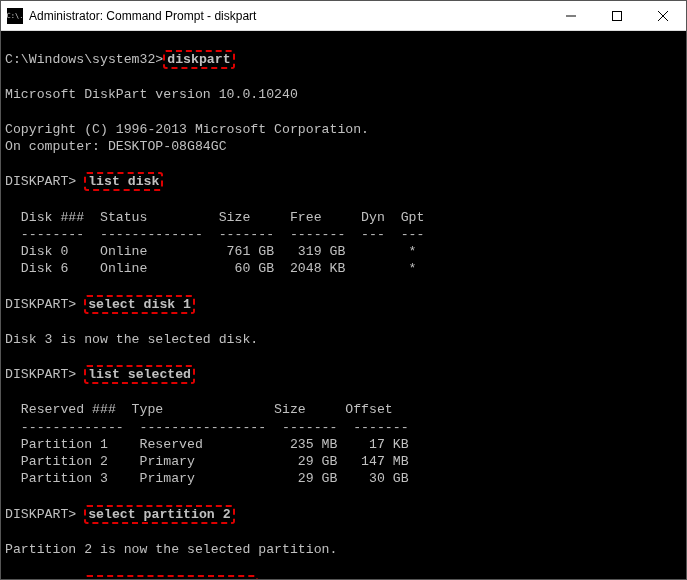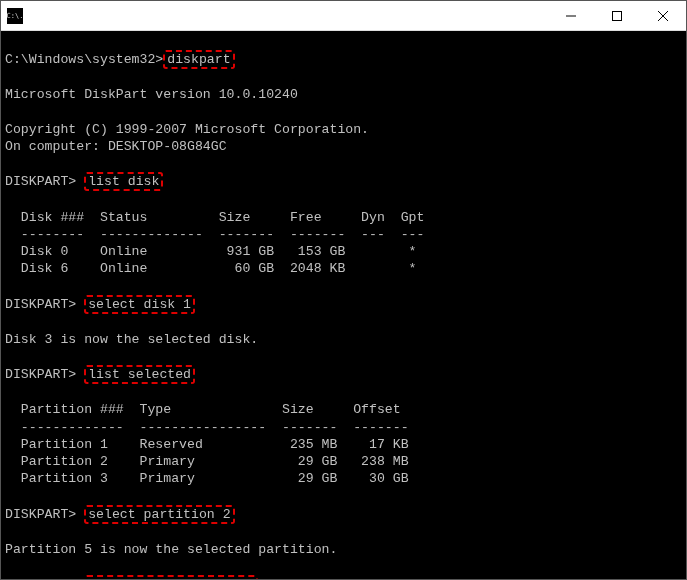--- a/index.html
+++ b/index.html
@@ -57,29 +57,31 @@
     overflow: hidden;
     white-space: pre;
     letter-spacing: 0px;
   }
   .hl {
     border: 2px dashed #d00;
     border-radius: 3px;
     padding: 0 2px;
     display: inline-block;
     line-height: 15px;
+    font-weight: bold;
   }
 </style>
 </head>
 <body>
 
 <div class="title-bar">
   <div class="icon-box">
       <span>C:\.</span>
     </div>
+  <div class="title-text">Administrator: Command Prompt - diskpart</div>
   <div class="spacer"></div>
   <div class="win-btn">
     <svg width="10" height="10" viewBox="0 0 10 10">
         <line x1="0" y1="5" x2="10" y2="5" stroke="#000" stroke-width="1"></line>
       </svg>
   </div>
   <div class="win-btn">
     <svg width="10" height="10" viewBox="0 0 10 10">
         <rect x="0.5" y="0.5" width="9" height="9" fill="none" stroke="#000" stroke-width="1"></rect>
       </svg>
@@ -90,42 +92,42 @@
         <line x1="10" y1="0" x2="0" y2="10" stroke="#000" stroke-width="1"></line>
       </svg>
   </div>
 </div>
 
 <div class="terminal">
 <span>C:\Windows\system32&gt;</span><span class="hl"><span>diskpart</span></span>
 
 <span>Microsoft DiskPart version 10.0.10240</span>
 
-<span>Copyright (C) 1999-2007 Microsoft Corporation.</span>
+<span>Copyright (C) 1996-2013 Microsoft Corporation.</span>
 <span>On computer: DESKTOP-08G84GC</span>
 
 <span>DISKPART&gt;</span> <span class="hl"><span>list disk</span></span>
 
 <span>  Disk ###  Status         Size     Free     Dyn  Gpt</span>
 <span>  --------  -------------  -------  -------  ---  ---</span>
-<span>  Disk 0    Online          931 GB   153 GB        *</span>
+<span>  Disk 0    Online          761 GB   319 GB        *</span>
 <span>  Disk 6    Online           60 GB  2048 KB        *</span>
 
 <span>DISKPART&gt;</span> <span class="hl"><span>select disk 1</span></span>
 
 <span>Disk 3 is now the selected disk.</span>
 
 <span>DISKPART&gt;</span> <span class="hl"><span>list selected</span></span>
 
-<span>  Partition ###  Type              Size     Offset</span>
+<span>  Reserved ###  Type              Size     Offset</span>
 <span>  -------------  ----------------  -------  -------</span>
 <span>  Partition 1    Reserved           235 MB    17 KB</span>
-<span>  Partition 2    Primary             29 GB   238 MB</span>
+<span>  Partition 2    Primary             29 GB   147 MB</span>
 <span>  Partition 3    Primary             29 GB    30 GB</span>
 
 <span>DISKPART&gt;</span> <span class="hl"><span>select partition 2</span></span>
 
-<span>Partition 5 is now the selected partition.</span>
+<span>Partition 2 is now the selected partition.</span>
 
 <span>DISKPART&gt;</span> <span class="hl"><span>format fs=fat32 quick</span></span>
 
 
 </div>
 
 </body></html>

